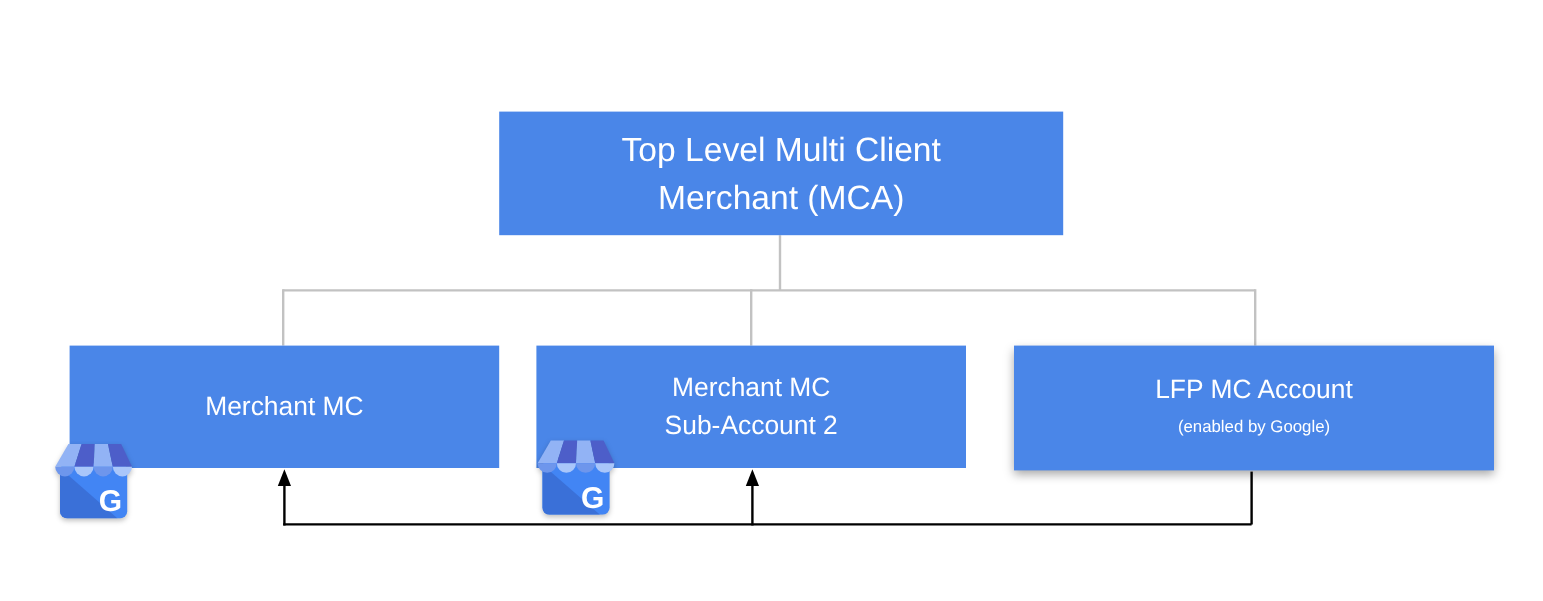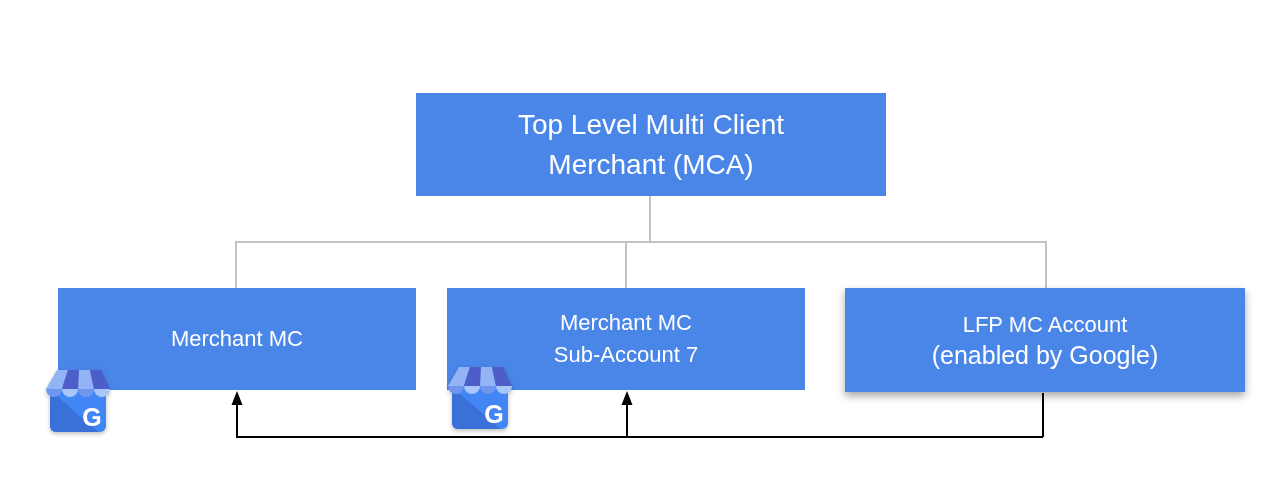--- a/index.html
+++ b/index.html
@@ -12,21 +12,21 @@
     display:flex;flex-direction:column;align-items:center;justify-content:center;
     text-align:center;
   }
   #node-mca{left:416px;top:93px;width:470px;height:103px;font-size:28px;line-height:40px;}
   #node-sub1{left:58px;top:288px;width:358px;height:102px;font-size:22px;line-height:32px;}
   #node-sub2{left:447px;top:288px;width:358px;height:102px;font-size:22px;line-height:32px;}
   #node-lfp{
     left:845px;top:288px;width:400px;height:104px;font-size:22px;line-height:31px;
     box-shadow:0 4px 8px rgba(0,0,0,.35);
   }
-  #node-lfp .l2{font-size:25px;}
+  #node-lfp .l2{font-size:14px;}
   #connectors{position:absolute;left:0;top:0;width:1286px;height:501px;pointer-events:none;}
   .gray-line{stroke:var(--connector-gray);stroke-width:2;fill:none;}
   .black-line{stroke:var(--arrow-black);stroke-width:2;fill:none;}
   .arrow-head{fill:var(--arrow-black);stroke:none;}
   .gmb-icon{position:absolute;width:72px;height:66px;filter:drop-shadow(0 2px 2px rgba(0,0,0,.25));}
   #gmb-icon-1{left:42px;top:366px;}
   #gmb-icon-2{left:444px;top:363px;}
   .c-body{fill:var(--gmb-body);}
   .c-shade{fill:var(--gmb-shade);}
   .c-band-light{fill:var(--gmb-band-light);}
@@ -82,21 +82,21 @@
     <span class="l1">Top Level Multi Client</span>
     <span class="l2">Merchant (MCA)</span>
   </div>
 
   <div class="node" id="node-sub1">
     <span class="l1">Merchant MC</span>
   </div>
 
   <div class="node" id="node-sub2">
     <span class="l1">Merchant MC</span>
-    <span class="l2">Sub-Account 7</span>
+    <span class="l2">Sub-Account 2</span>
   </div>
 
   <div class="node" id="node-lfp">
     <span class="l1">LFP MC Account</span>
     <span class="l2">(enabled by Google)</span>
   </div>
 
   <svg class="gmb-icon" id="gmb-icon-1" viewBox="0 0 72 66">
     <use href="#gmb-symbol"></use>
   </svg>

